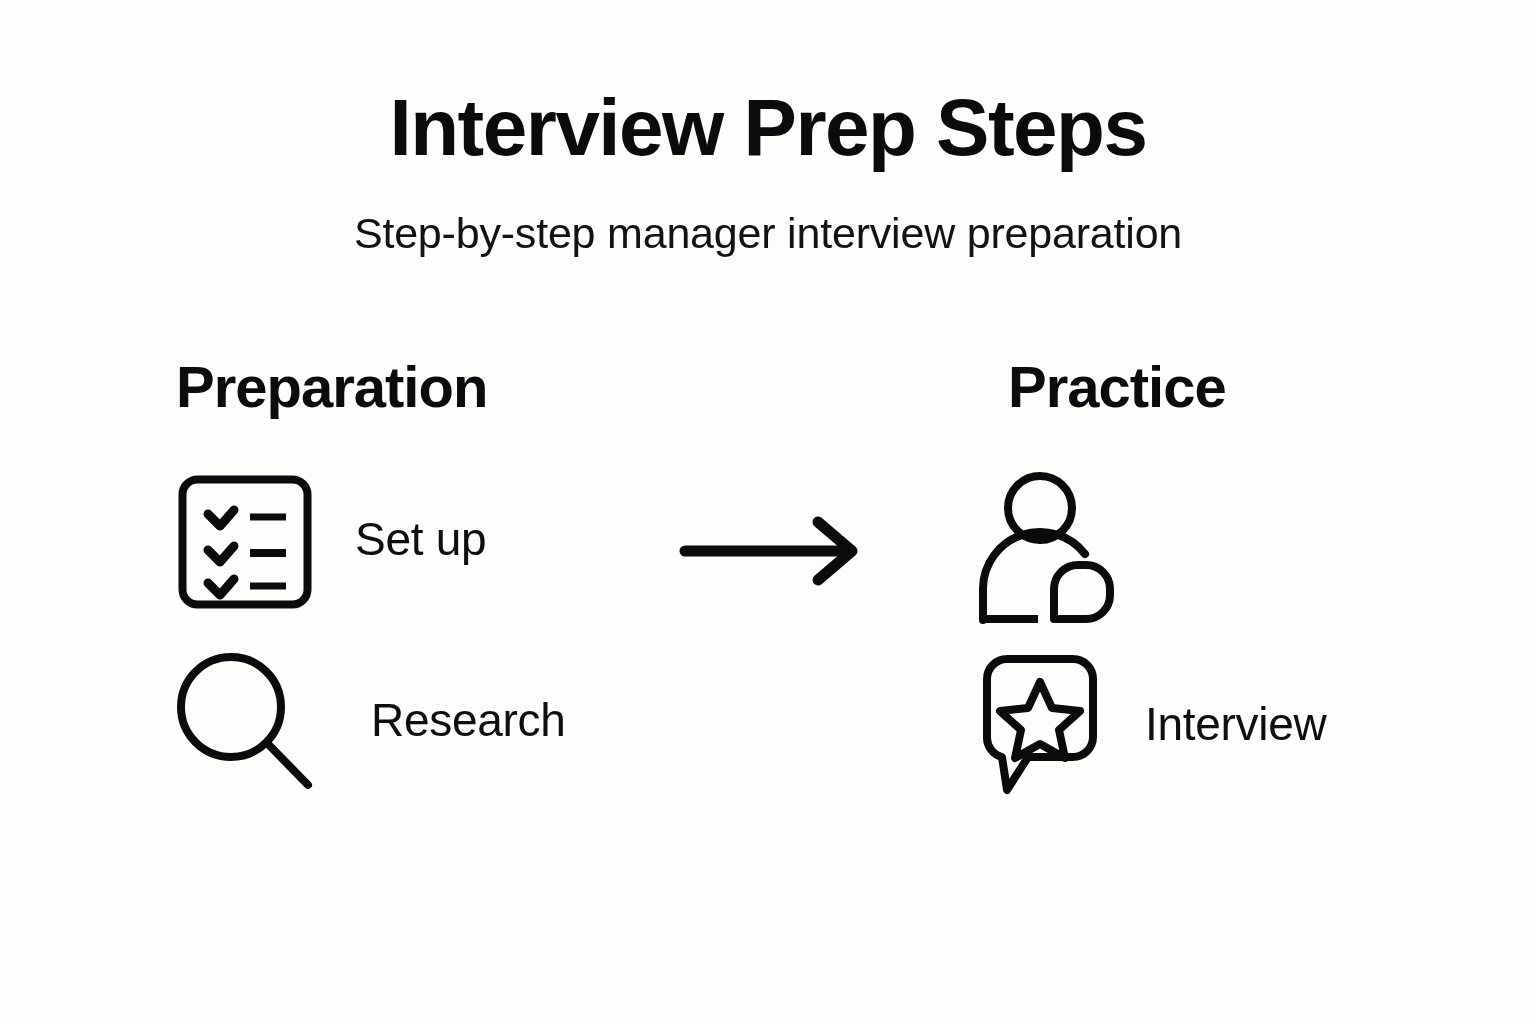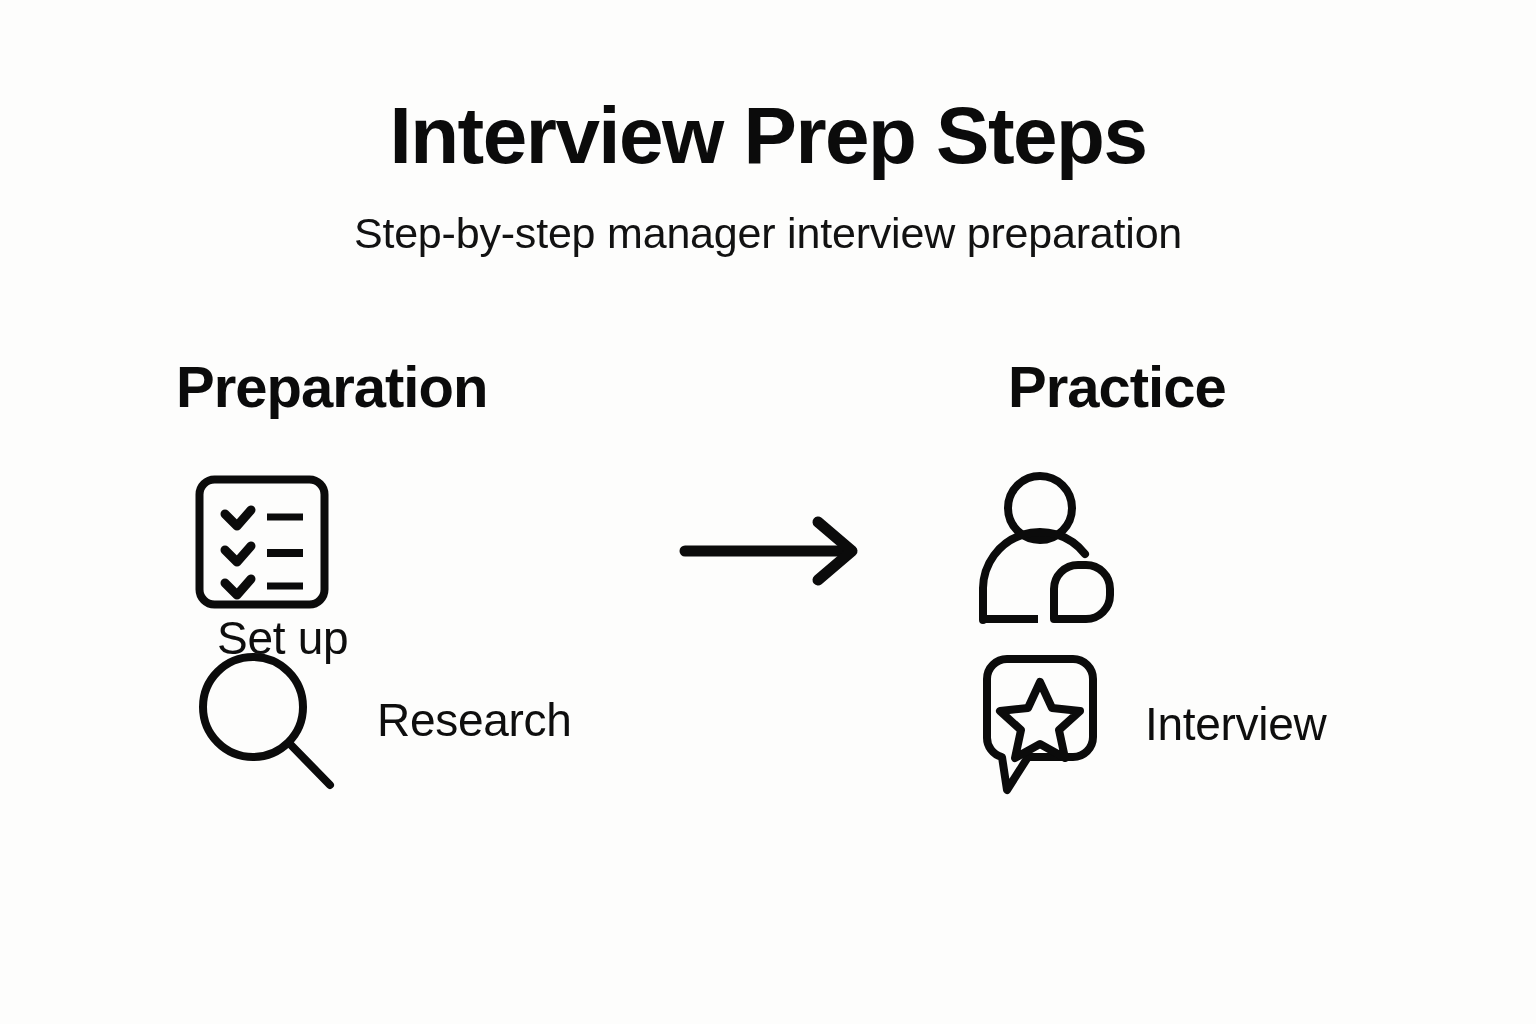--- a/index.html
+++ b/index.html
@@ -18,21 +18,21 @@
   .canvas {
     position: relative;
     width: 1536px;
     height: 1024px;
   }
 
   
   .title {
     position: absolute;
     left: 0;
-    top: 96px;
+    top: 88px;
     width: 1536px;
     text-align: center;
     font-size: 80px;
     font-weight: 700;
     letter-spacing: -1.5px;
     line-height: 1;
     color: #0B0B0B;
     white-space: nowrap;
   }
   .subtitle {
@@ -75,24 +75,24 @@
   .item .item-label {
     font-size: 46px;
     font-weight: 400;
     letter-spacing: -0.3px;
     line-height: 1.26;
     color: #0E0E0E;
     white-space: pre-line;
   }
 
   
-  #item-setup        { left: 176px;  top: 470px; flex-direction: column; }
+  #item-setup        { left: 176px;  top: 470px; }
   #item-setup .item-label { margin-left: 41px; }
 
-  #item-research     { left: 194px;  top: 648px; }
+  #item-research     { left: 172px;  top: 648px; gap: 16px; }
   #item-research .item-label { margin-left: 38px; }
 
   #item-mock         { left: 975px;  top: 468px; }
   #item-mock .item-label { margin-left: 27px; }
 
   #item-feedback     { left: 980px;  top: 652px; }
   #item-feedback .item-label { margin-left: 40px; }
 
   
   .flow-arrow {

